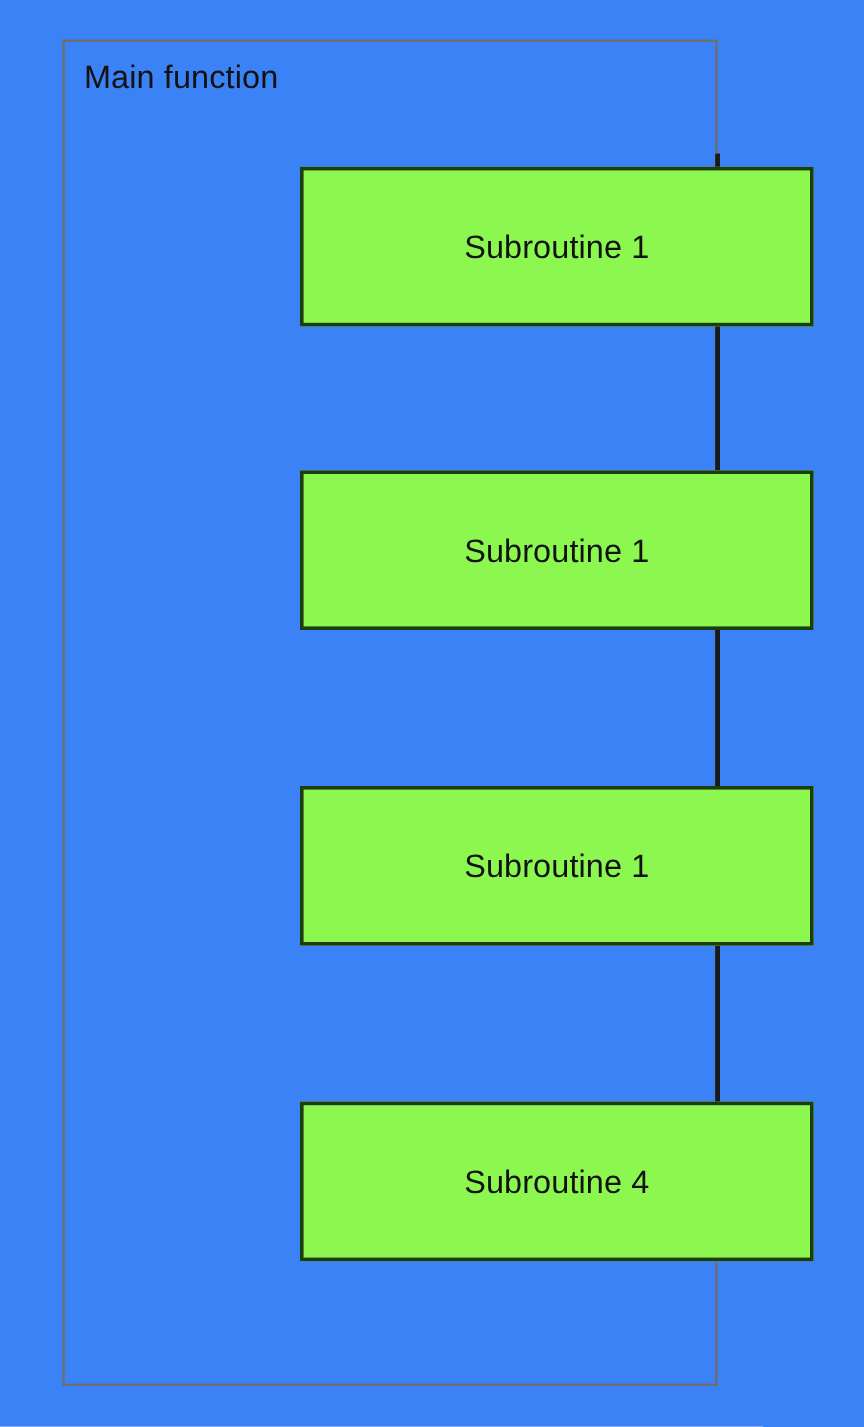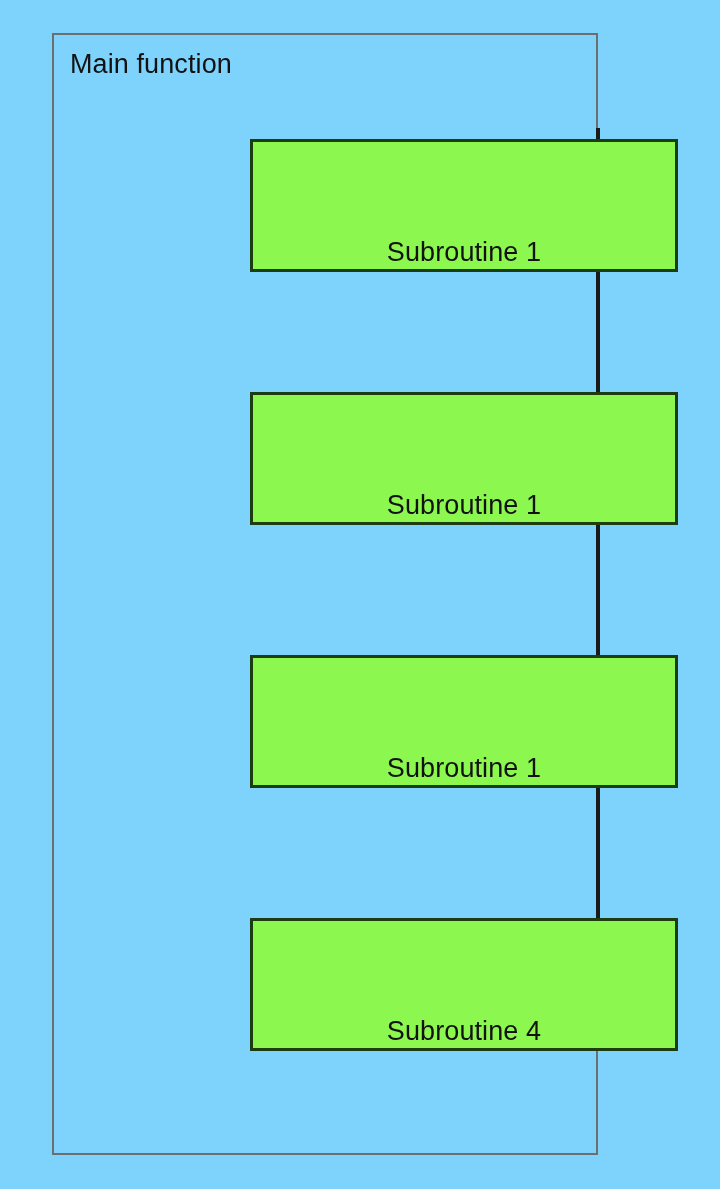--- a/index.html
+++ b/index.html
@@ -5,21 +5,21 @@
   html, body {
     margin: 0;
     padding: 0;
     background: #ffffff;
   }
 
   #canvas {
     position: relative;
     width: 720px;
     height: 1189px;
-    background: #7dd3fc;
+    background: #3b82f6;
     overflow: hidden;
     font-family: "Liberation Sans", sans-serif;
   }
 
   
   .main-container {
     position: absolute;
     left: 52px;
     top: 33px;
     width: 546px;
@@ -51,21 +51,21 @@
   
   .subroutine {
     position: absolute;
     left: 250px;
     width: 428px;
     height: 133px;
     box-sizing: border-box;
     border: 3px solid #1d3d11;
     background: #8cf84f;
     display: flex;
-    align-items: flex-end;
+    align-items: center;
     justify-content: center;
   }
 
   .subroutine-label {
     font-size: 27px;
     line-height: 34px;
     color: #121212;
     white-space: nowrap;
     letter-spacing: 0.1px;
   }

